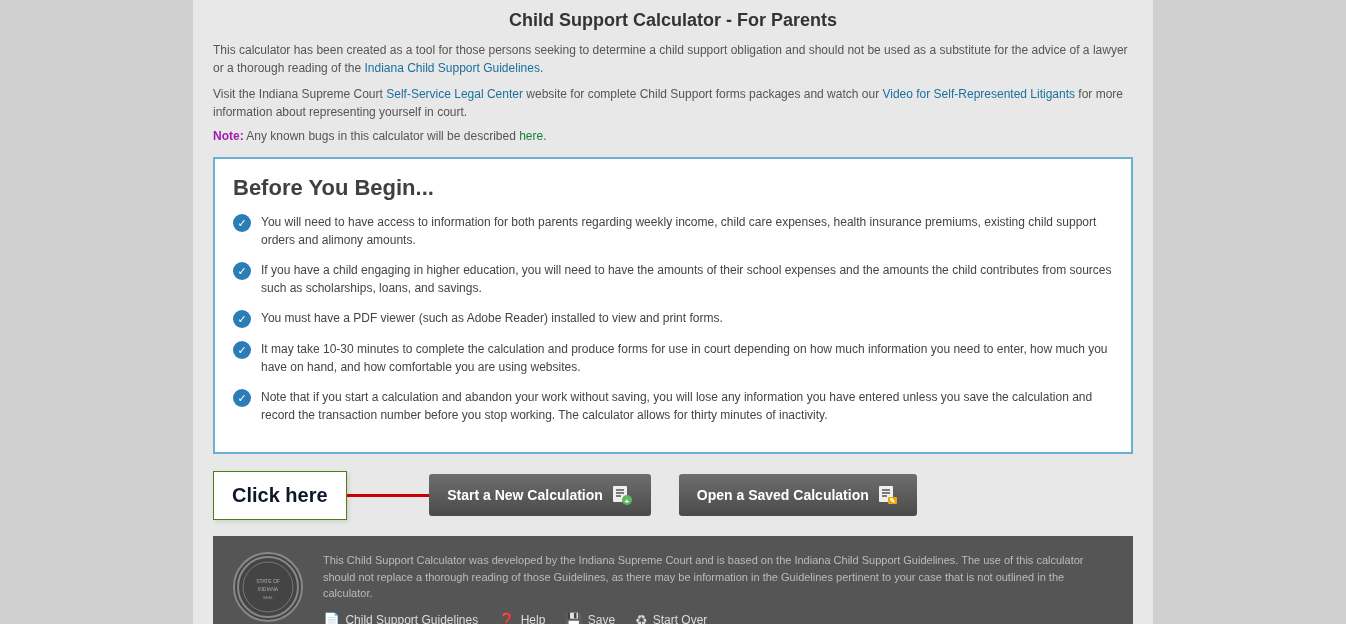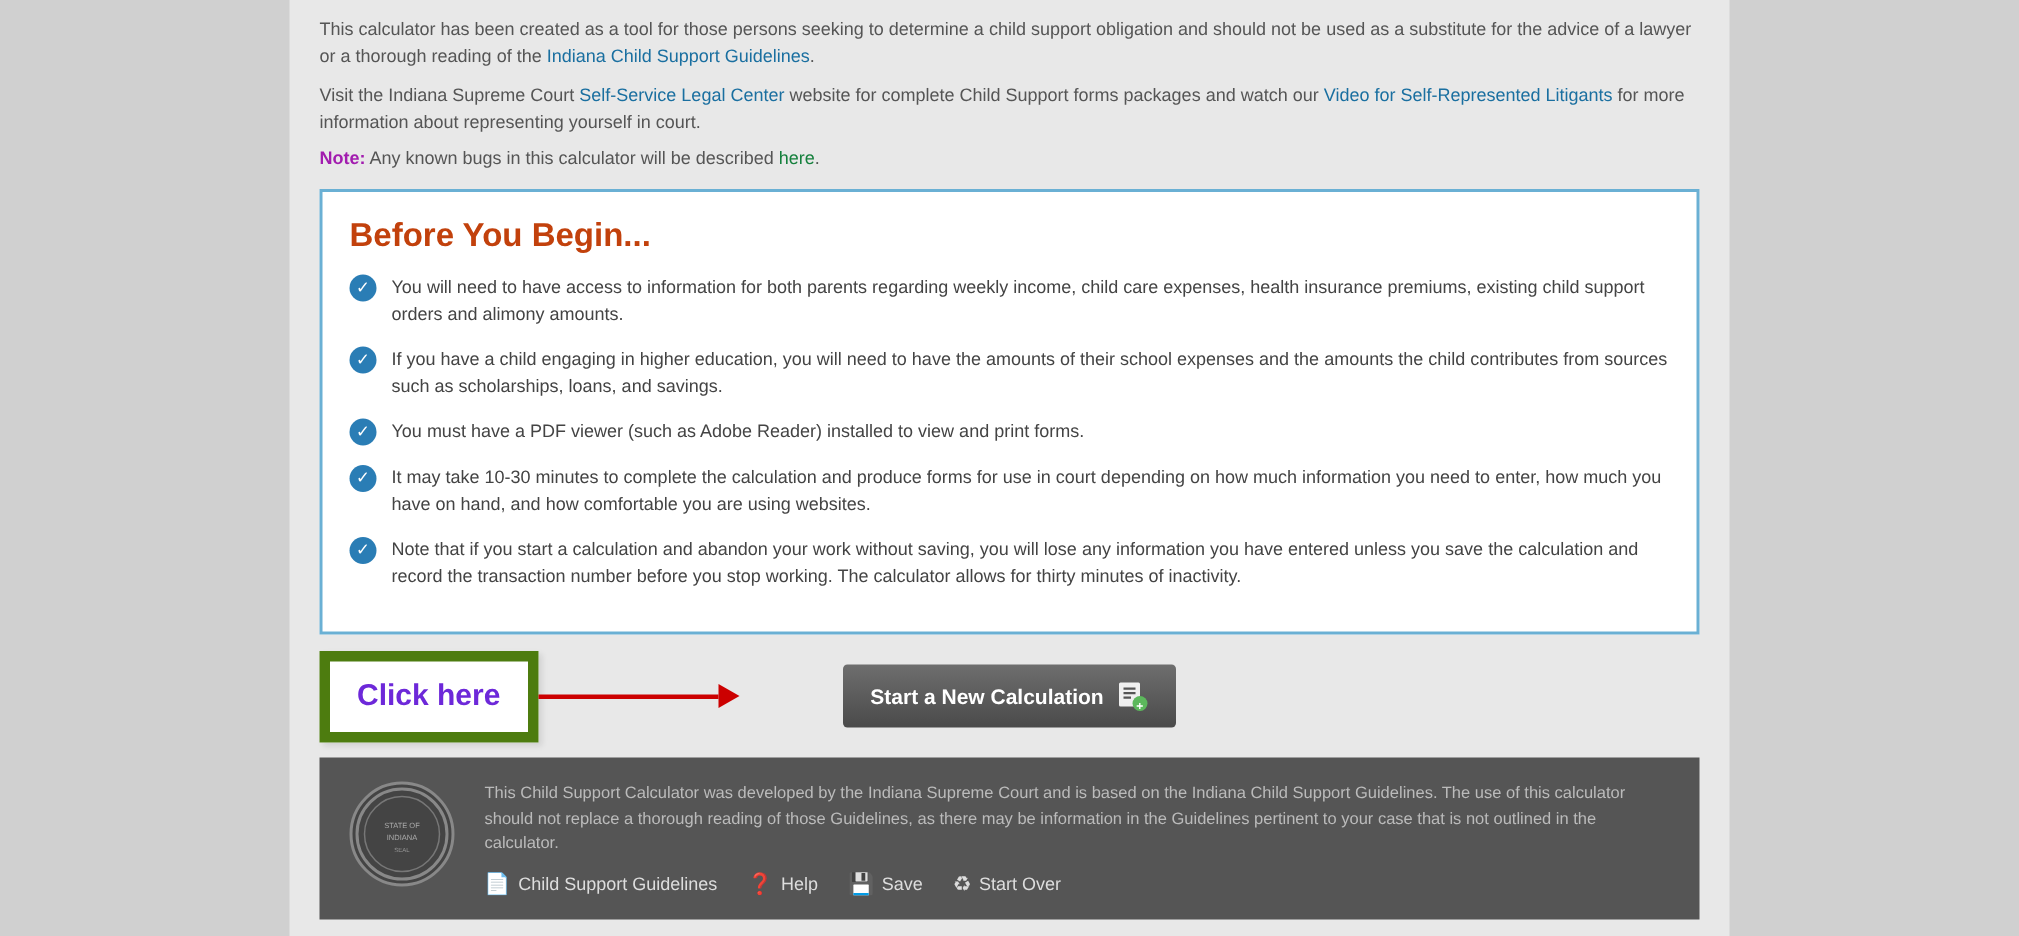--- a/index.html
+++ b/index.html
@@ -44,21 +44,21 @@
 
     .before-box {
       border: 2px solid #6ab0d4;
       background: #fff;
       padding: 16px 18px;
       margin-bottom: 20px;
     }
     .before-title {
       font-size: 22px;
       font-weight: bold;
-      color: #c2410c;
+      color: #404040;
       margin-bottom: 12px;
     }
     .checklist-item {
       display: flex;
       align-items: flex-start;
       margin-bottom: 12px;
       font-size: 12px;
       color: #444;
       line-height: 1.5;
     }
@@ -110,25 +110,25 @@
     .annotation-wrapper {
       position: absolute;
       left: 0;
       bottom: 80px;
       display: flex;
       align-items: center;
       gap: 0;
     }
     .click-here-box {
       background: white;
-      border: 7px solid #4d7c0f;
+      border: 1px solid #4d7c0f;
       padding: 12px 18px;
       font-size: 20px;
       font-weight: bold;
-      color: #6d28d9;
+      color: #0f172a;
       box-shadow: 2px 2px 4px rgba(0,0,0,0.1);
       white-space: nowrap;
     }
     .arrow-line {
       display: flex;
       align-items: center;
     }
     .arrow-shaft {
       width: 120px;
       height: 3px;
@@ -190,20 +190,21 @@
     }
     .footer-icon {
       font-size: 14px;
     }
   </style>
 </head>
 <body>
 
 <div class="page-wrapper">
 
+  <h1 class="page-title">Child Support Calculator - For Parents</h1>
 
   <p class="intro-text">
     This calculator has been created as a tool for those persons seeking to determine a child support obligation and
     should not be used as a substitute for the advice of a lawyer or a thorough reading of the
     <a href="#">Indiana Child Support Guidelines</a>.
   </p>
 
   <p class="intro-text">
     Visit the Indiana Supreme Court <a href="#">Self-Service Legal Center</a> website for complete Child Support forms packages and
     watch our <a href="#">Video for Self-Represented Litigants</a> for more information about representing yourself in court.
@@ -260,20 +261,33 @@
             <rect x="2" y="2" width="14" height="16" rx="1" fill="white" opacity="0.9"></rect>
             <line x1="5" y1="6" x2="13" y2="6" stroke="#555" stroke-width="1.5"></line>
             <line x1="5" y1="9" x2="13" y2="9" stroke="#555" stroke-width="1.5"></line>
             <line x1="5" y1="12" x2="10" y2="12" stroke="#555" stroke-width="1.5"></line>
             <circle cx="16" cy="16" r="5" fill="#5cb85c"></circle>
             <text x="13.5" y="20" font-size="8" fill="white" font-weight="bold">+</text>
           </svg>
         </span>
       </button>
 
+      <button class="calc-button">
+        <span>Open a Saved Calculation</span>
+        <span class="btn-icon">
+          <svg width="22" height="22" viewBox="0 0 22 22">
+            <rect x="2" y="2" width="14" height="16" rx="1" fill="white" opacity="0.9"></rect>
+            <line x1="5" y1="6" x2="13" y2="6" stroke="#555" stroke-width="1.5"></line>
+            <line x1="5" y1="9" x2="13" y2="9" stroke="#555" stroke-width="1.5"></line>
+            <line x1="5" y1="12" x2="10" y2="12" stroke="#555" stroke-width="1.5"></line>
+            <rect x="11" y="13" width="9" height="7" rx="1" fill="#f0a500"></rect>
+            <text x="12.5" y="19" font-size="7" fill="white">✎</text>
+          </svg>
+        </span>
+      </button>
     </div>
   </div>
 
   <div class="footer">
     <div class="footer-seal">
       <svg width="65" height="65" viewBox="0 0 65 65">
         <circle cx="32" cy="32" r="30" fill="none" stroke="#888" stroke-width="2"></circle>
         <circle cx="32" cy="32" r="25" fill="none" stroke="#777" stroke-width="1"></circle>
         <text x="32" y="28" text-anchor="middle" font-size="5" fill="#aaa">STATE OF</text>
         <text x="32" y="36" text-anchor="middle" font-size="5" fill="#aaa">INDIANA</text>

